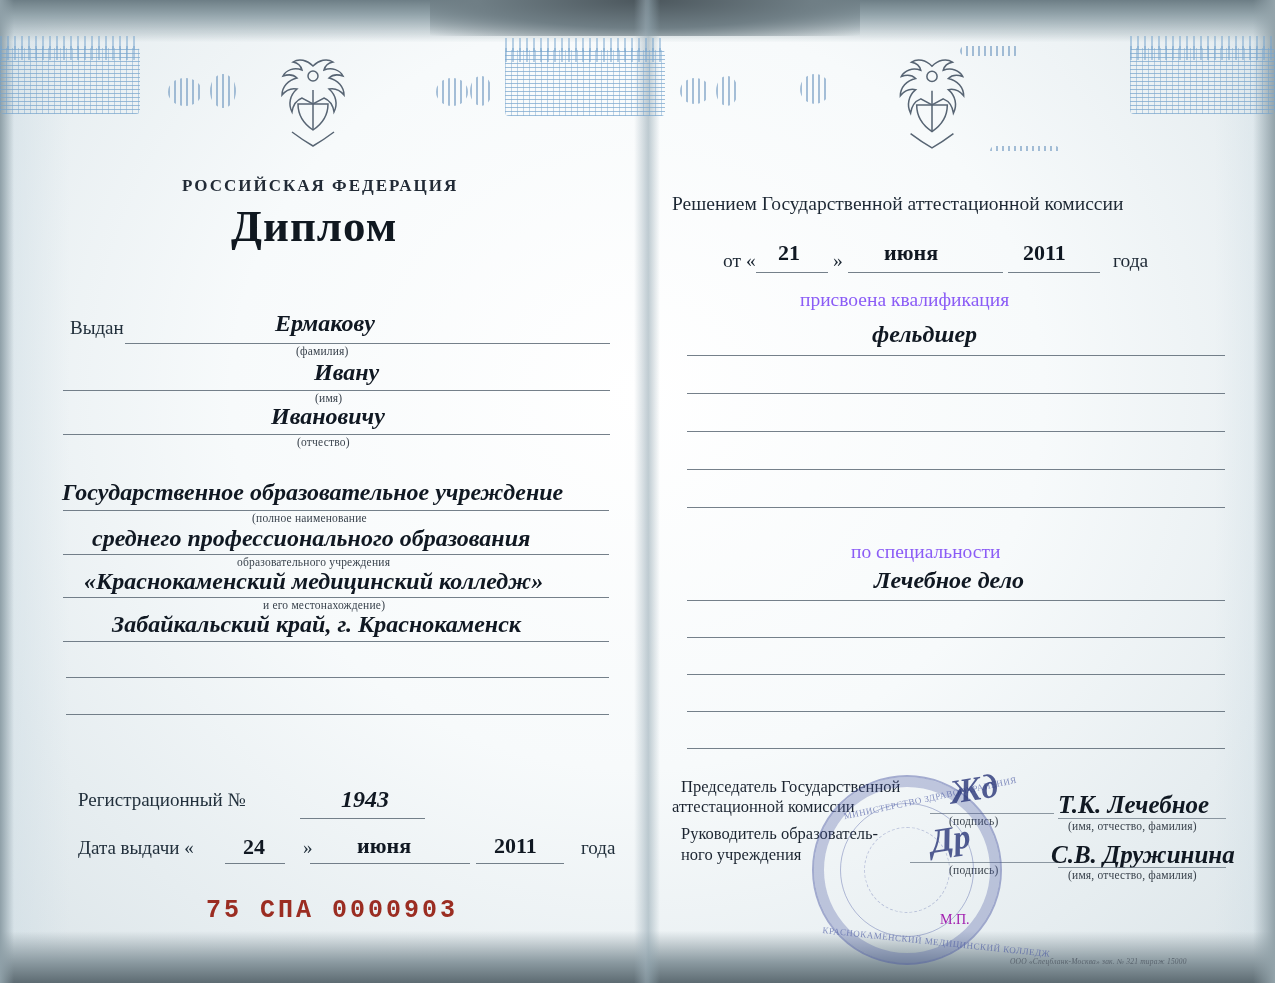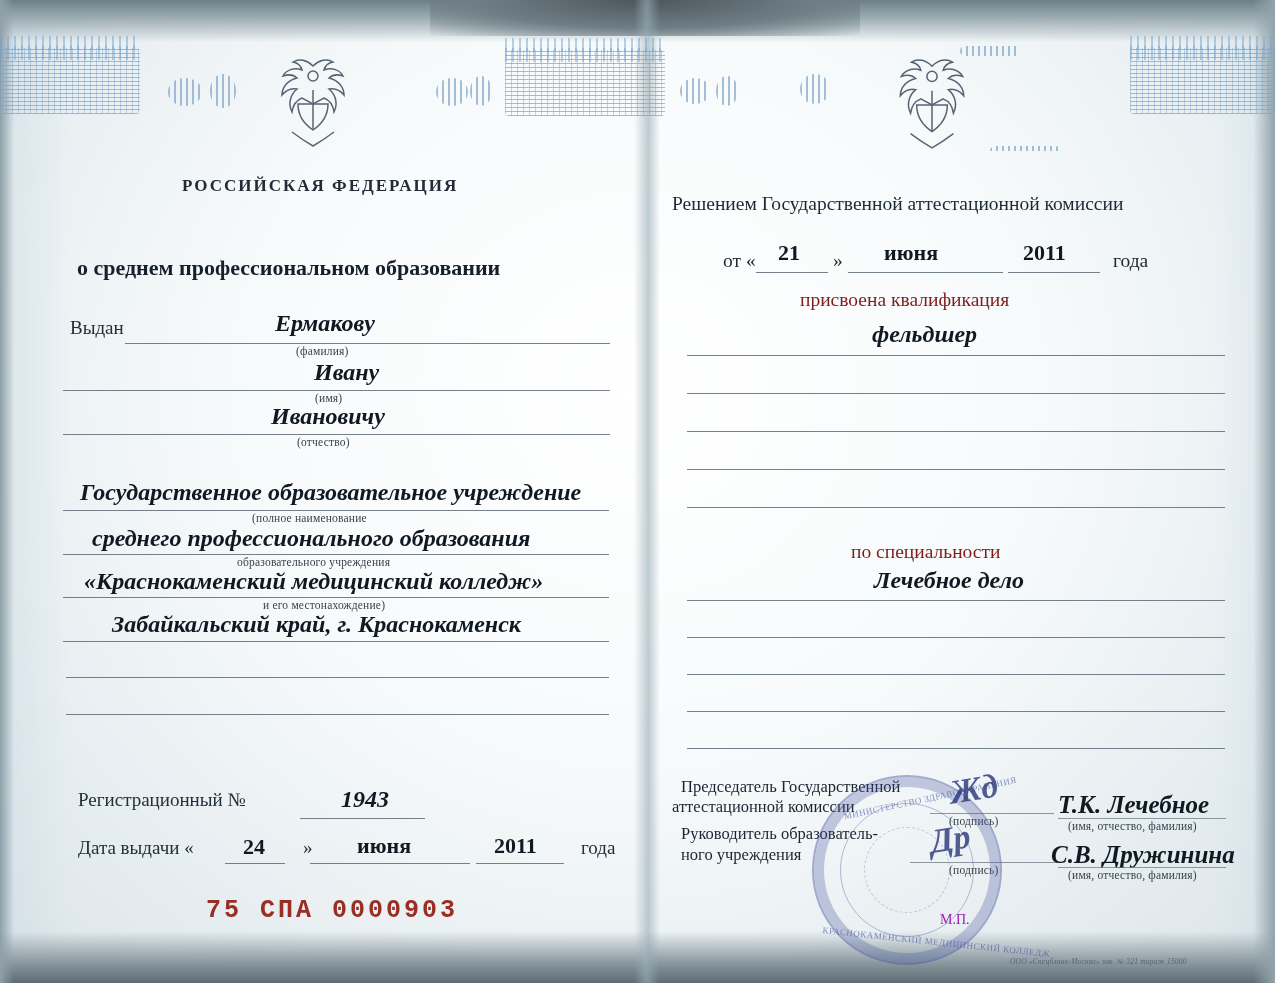--- a/index.html
+++ b/index.html
@@ -155,21 +155,21 @@
     position: absolute;
     font-family: "Liberation Mono", monospace;
     font-size: 25px;
     font-weight: 700;
     letter-spacing: 3px;
     color: #9b2d22;
   }
 
   
   .r-head { font-size: 19.5px; color: #1d2834; }
-  .r-center { font-size: 19.5px; color: #7f1d1d; }
+  .r-center { font-size: 19.5px; color: #8b5cf6; }
 
   
   .stamp {
     position: absolute;
     width: 186px; height: 186px;
     border-radius: 50%;
     border: 2.5px solid rgba(72,86,160,0.55);
     box-shadow: inset 0 0 0 9px rgba(255,255,255,0), inset 0 0 0 10px rgba(72,86,160,0.35);
     color: rgba(70,84,160,0.6);
     opacity: 0.85;
@@ -265,36 +265,36 @@
     <g fill="none" stroke="#3c4b5c" stroke-width="1.5">
       <path d="M45 10 c-6 -6 -14 -8 -20 -4 c5 1 8 4 9 8 c-8 -3 -16 0 -19 6 c6 -2 11 -1 14 2 c-9 2 -15 9 -15 17 c4 -5 10 -7 15 -6 c-7 6 -9 15 -5 23 c1 -7 5 -12 10 -14 l11 6 l11 -6 c5 2 9 7 10 14 c4 -8 2 -17 -5 -23 c5 -1 11 1 15 6 c0 -8 -6 -15 -15 -17 c3 -3 8 -4 14 -2 c-3 -6 -11 -9 -19 -6 c1 -4 4 -7 9 -8 c-6 -4 -14 -2 -20 4 z"></path>
       <path d="M45 34 l0 40"></path>
       <path d="M30 48 c0 12 6 20 15 26 c9 -6 15 -14 15 -26 z"></path>
       <circle cx="45" cy="20" r="5"></circle>
       <path d="M24 76 c8 6 14 10 21 14 c7 -4 13 -8 21 -14"></path>
     </g>
   </svg>
 
   <div class="t rf-line" style="left:182px; top:176px;">Российская Федерация</div>
-  <div class="t subtitle" style="left:77px; top:255px;">о среднем профессиональном образовании</div>
+  <div class="t diplom" style="left:231px; top:200px;">Диплом</div>
 
   <div class="t label" style="left:58px; top:317px;">Выдан</div>
   <div class="t hand-lg" style="left:275px; top:310px;">Ермакову</div>
   <div class="rule" style="left:125px; top:343px; width:485px;"></div>
   <div class="t small-label" style="left:296px; top:345px;">(фамилия)</div>
 
   <div class="t hand-lg" style="left:314px; top:359px;">Ивану</div>
   <div class="rule" style="left:63px; top:390px; width:547px;"></div>
   <div class="t small-label" style="left:315px; top:392px;">(имя)</div>
 
   <div class="t hand-lg" style="left:271px; top:403px;">Ивановичу</div>
   <div class="rule" style="left:63px; top:434px; width:547px;"></div>
   <div class="t small-label" style="left:297px; top:436px;">(отчество)</div>
 
-  <div class="t hand-lg" style="left:80px; top:479px;">Государственное образовательное учреждение</div>
+  <div class="t hand-lg" style="left:62px; top:479px;">Государственное образовательное учреждение</div>
   <div class="rule" style="left:63px; top:510px; width:546px;"></div>
   <div class="t small-label" style="left:252px; top:512px;">(полное наименование</div>
 
   <div class="t hand-lg" style="left:92px; top:525px;">среднего профессионального образования</div>
   <div class="rule" style="left:63px; top:554px; width:546px;"></div>
   <div class="t small-label" style="left:237px; top:556px;">образовательного учреждения</div>
 
   <div class="t hand-lg" style="left:84px; top:568px;">«Краснокаменский медицинский колледж»</div>
   <div class="rule" style="left:63px; top:597px; width:546px;"></div>
   <div class="t small-label" style="left:263px; top:599px;">и его местонахождение)</div>

